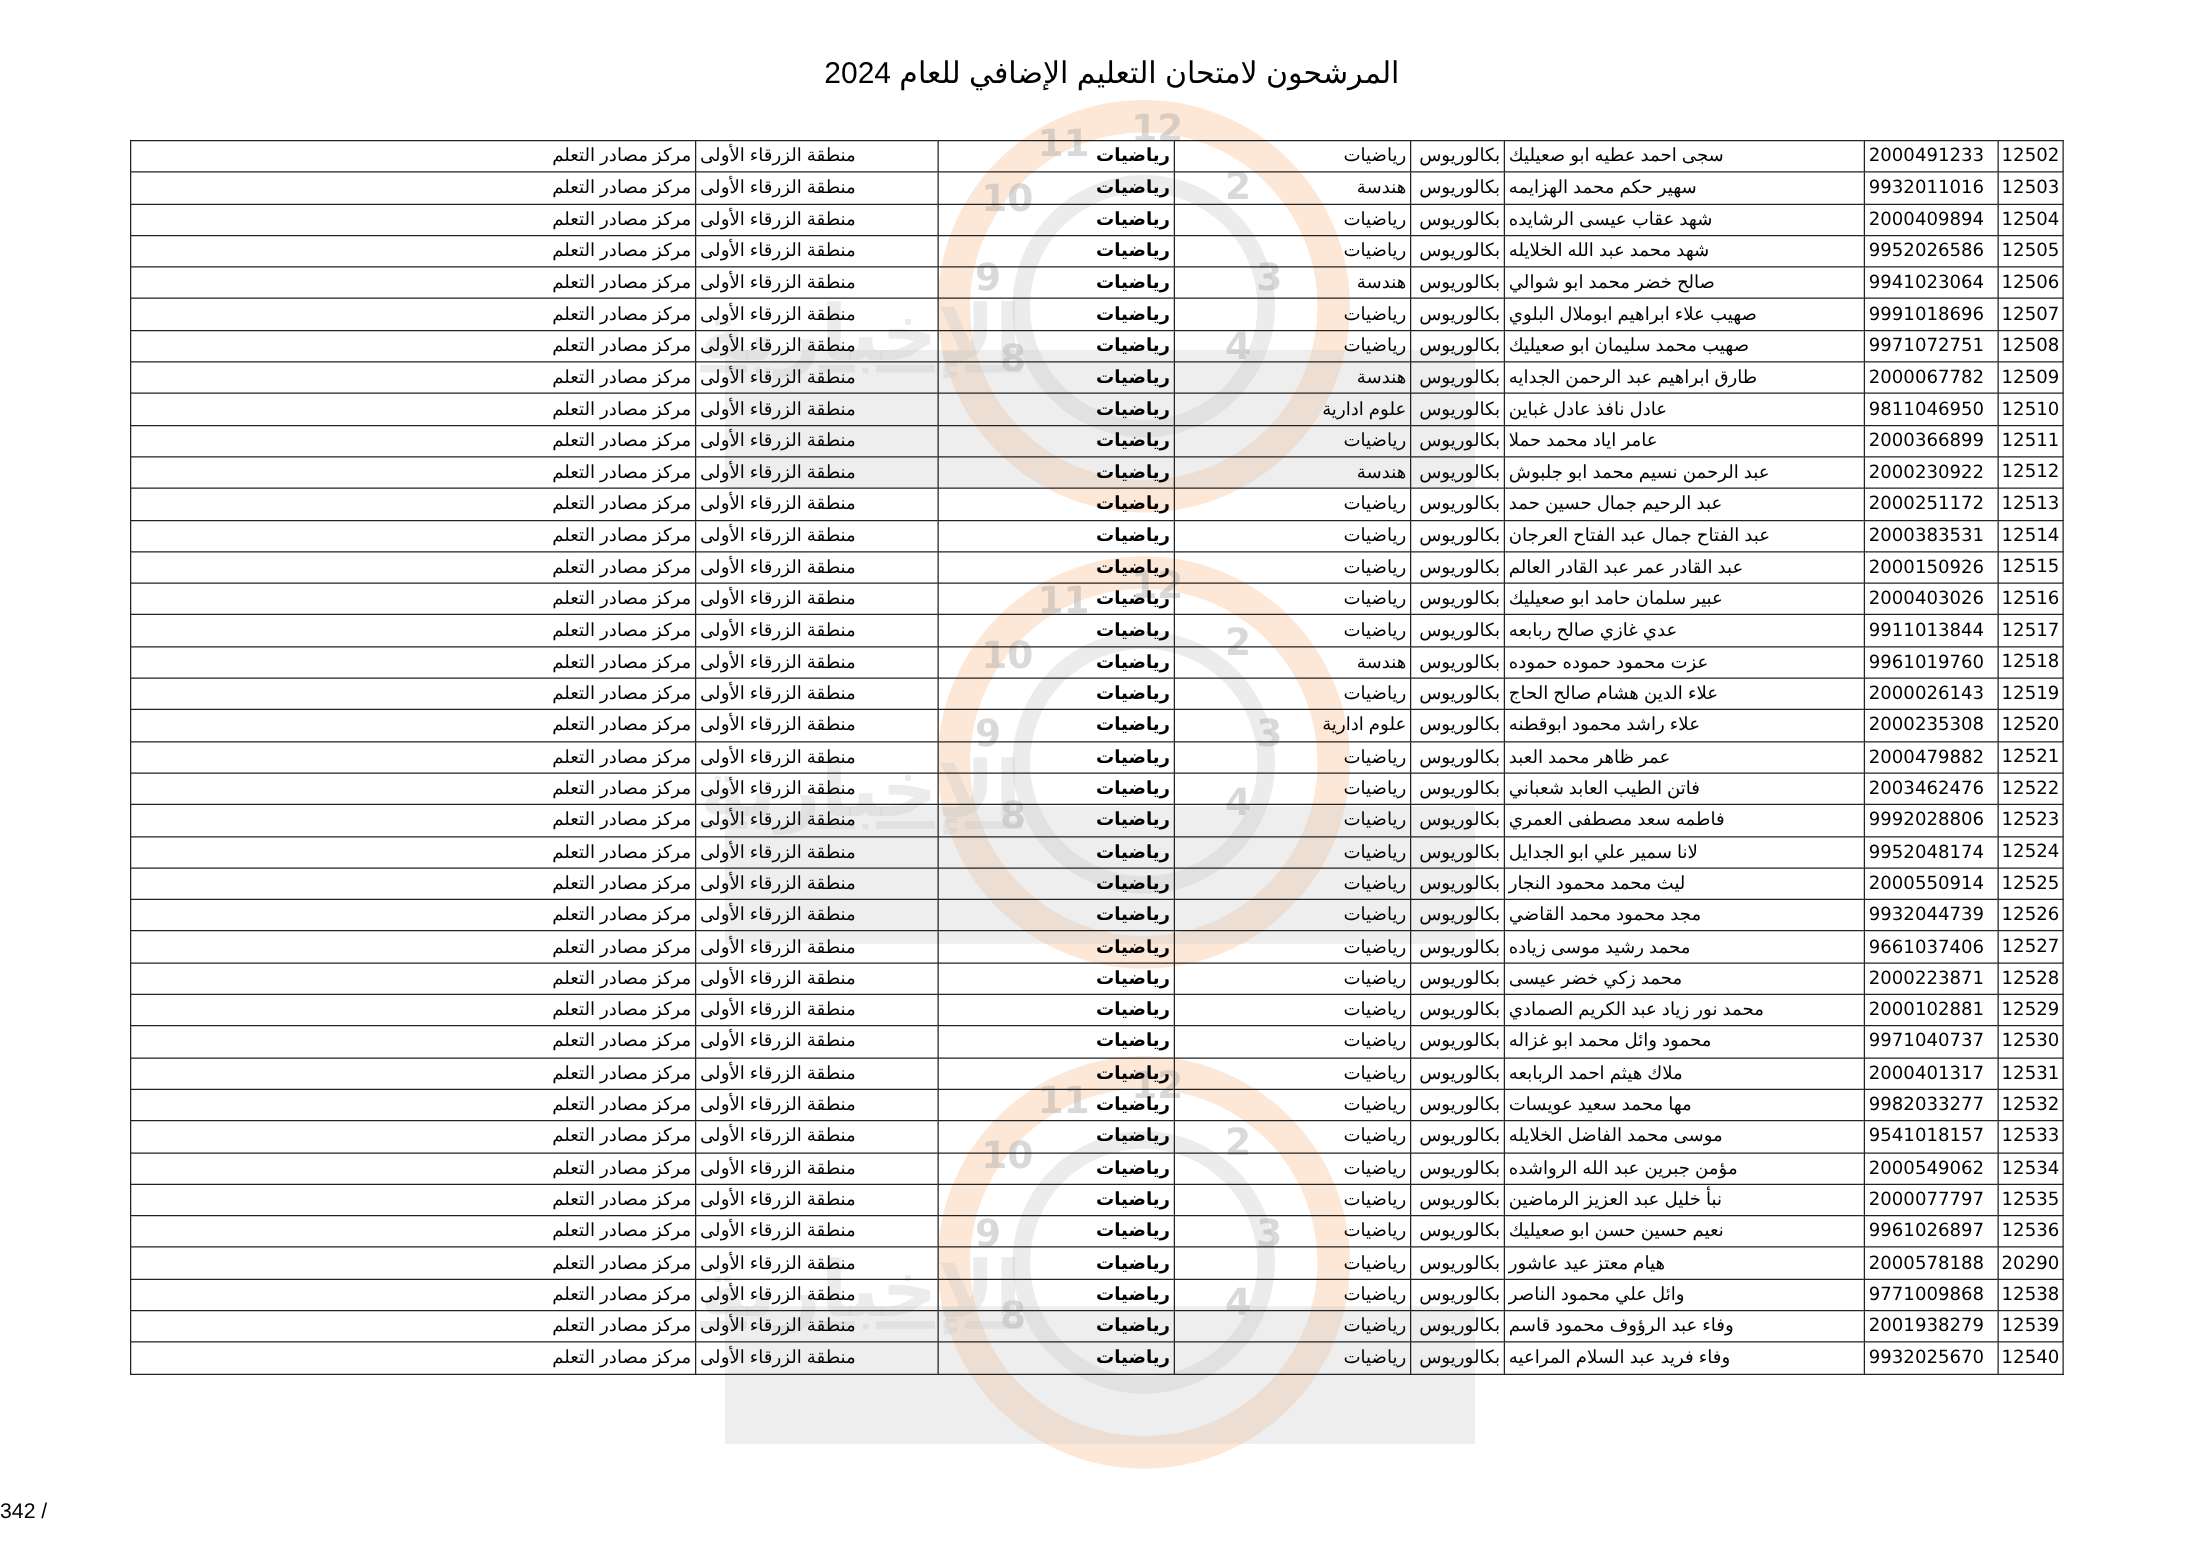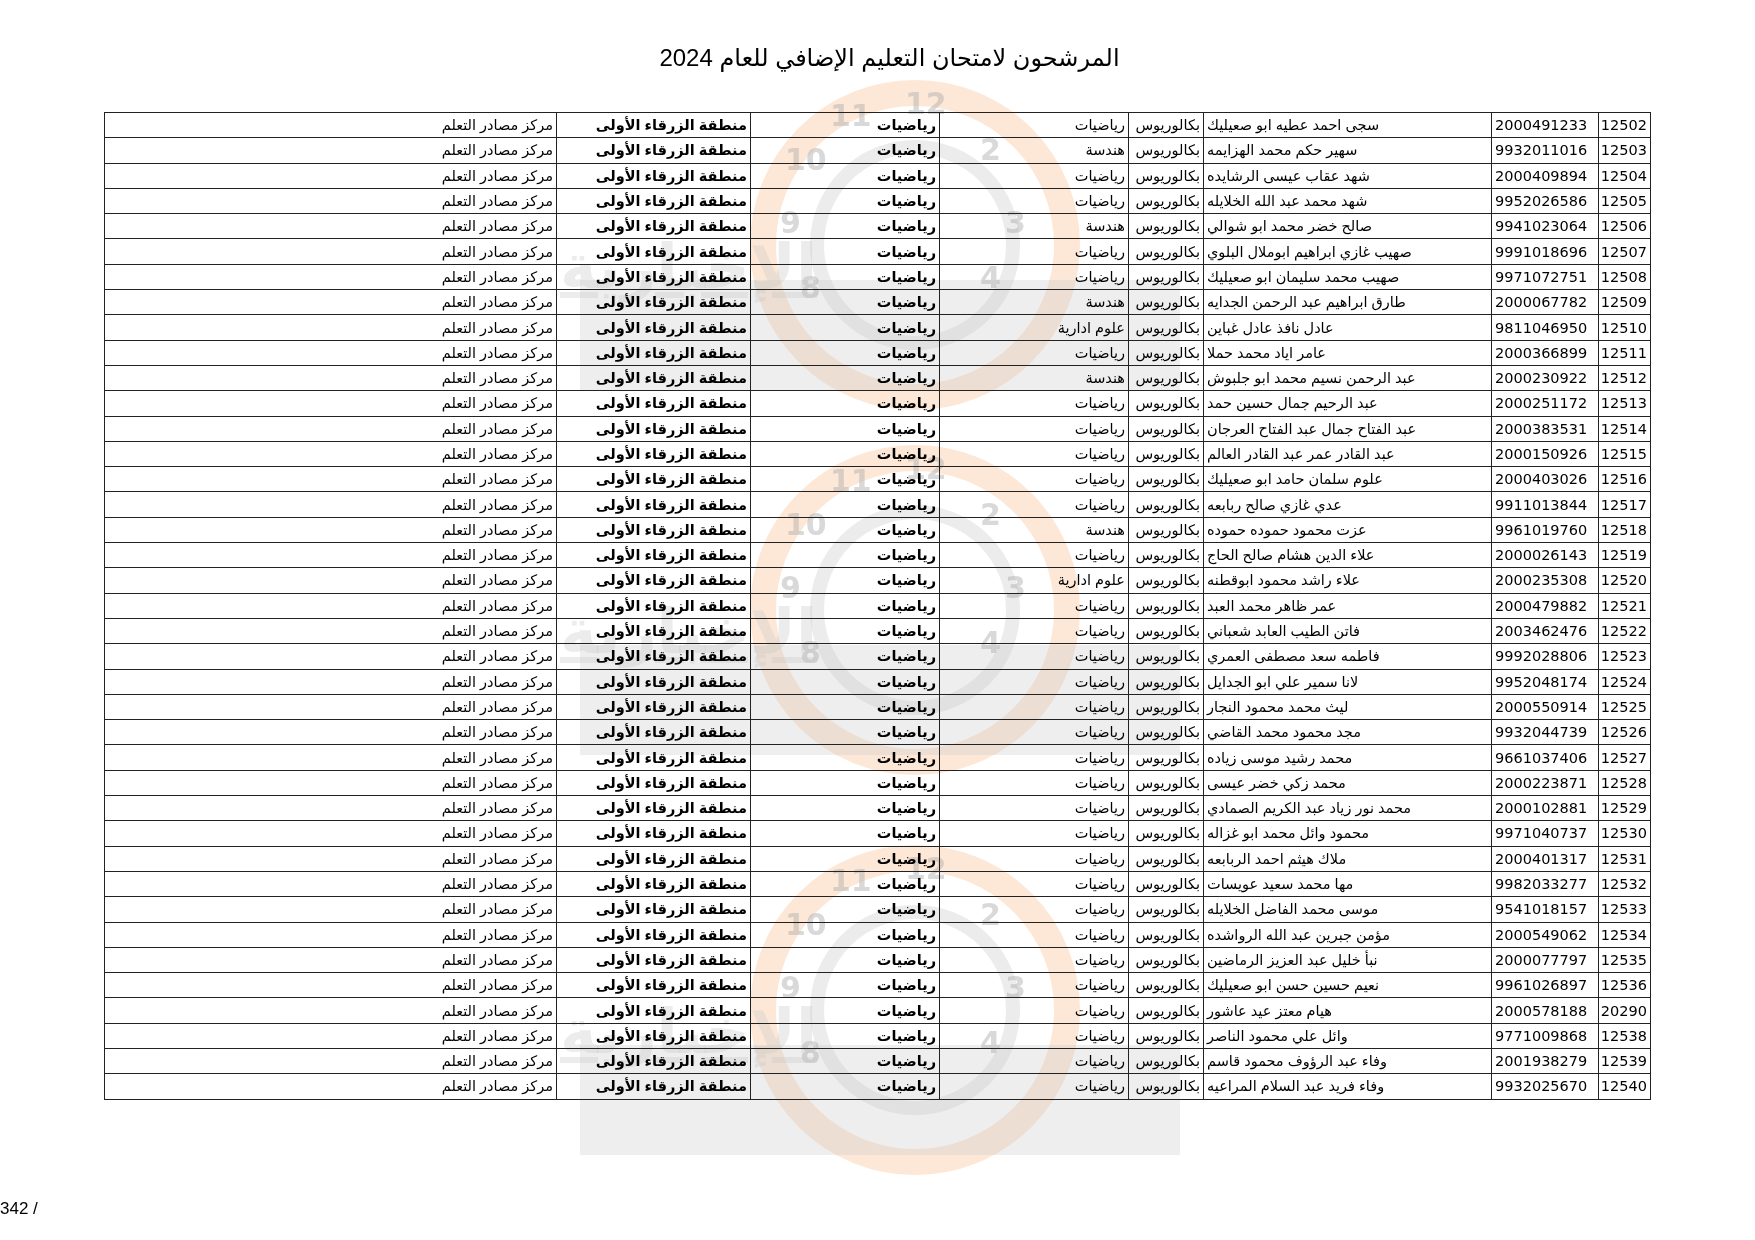--- a/index.html
+++ b/index.html
@@ -95,21 +95,21 @@
     white-space: nowrap;
     overflow: hidden;
     line-height: 24px;
   }
   td.c-seq { width: 45px; text-align: left; font-family: "DejaVu Sans", sans-serif; font-size: 13.5px; }
   td.c-nat { width: 100px; text-align: left; font-family: "DejaVu Sans", sans-serif; font-size: 13.5px; }
   td.c-name { width: 281px; text-align: left; }
   td.c-deg { width: 68px; text-align: right; }
   td.c-spec { width: 182px; text-align: right; }
   td.c-subj { width: 182px; text-align: right; font-weight: bold; }
-  td.c-dir { width: 187px; text-align: right; font-weight: bold; }
+  td.c-dir { width: 187px; text-align: left; }
   td.c-center { text-align: right; margin-top: 38px; }
 
   .page-num {
     position: absolute;
     top: 1199px;
     left: 0;
     width: 1755px;
     text-align: left;
     font-size: 17px;
     z-index: 2;
@@ -211,21 +211,21 @@
         <td class="c-name">صالح خضر محمد ابو شوالي</td>
         <td class="c-deg">بكالوريوس</td>
         <td class="c-spec">هندسة</td>
         <td class="c-subj">رياضيات</td>
         <td class="c-dir">منطقة الزرقاء الأولى</td>
         <td class="c-center">مركز مصادر التعلم</td>
       </tr>
       <tr>
         <td class="c-seq">12507</td>
         <td class="c-nat">9991018696</td>
-        <td class="c-name">صهيب غازي ابراهيم ابوملال البلوي</td>
+        <td class="c-name">صهيب علاء ابراهيم ابوملال البلوي</td>
         <td class="c-deg">بكالوريوس</td>
         <td class="c-spec">رياضيات</td>
         <td class="c-subj">رياضيات</td>
         <td class="c-dir">منطقة الزرقاء الأولى</td>
         <td class="c-center">مركز مصادر التعلم</td>
       </tr>
       <tr>
         <td class="c-seq">12508</td>
         <td class="c-nat">9971072751</td>
         <td class="c-name">صهيب محمد سليمان ابو صعيليك</td>
@@ -301,21 +301,21 @@
         <td class="c-name">عبد القادر عمر عبد القادر العالم</td>
         <td class="c-deg">بكالوريوس</td>
         <td class="c-spec">رياضيات</td>
         <td class="c-subj">رياضيات</td>
         <td class="c-dir">منطقة الزرقاء الأولى</td>
         <td class="c-center">مركز مصادر التعلم</td>
       </tr>
       <tr>
         <td class="c-seq">12516</td>
         <td class="c-nat">2000403026</td>
-        <td class="c-name">علوم سلمان حامد ابو صعيليك</td>
+        <td class="c-name">عبير سلمان حامد ابو صعيليك</td>
         <td class="c-deg">بكالوريوس</td>
         <td class="c-spec">رياضيات</td>
         <td class="c-subj">رياضيات</td>
         <td class="c-dir">منطقة الزرقاء الأولى</td>
         <td class="c-center">مركز مصادر التعلم</td>
       </tr>
       <tr>
         <td class="c-seq">12517</td>
         <td class="c-nat">9911013844</td>
         <td class="c-name">عدي غازي صالح ربابعه</td>

